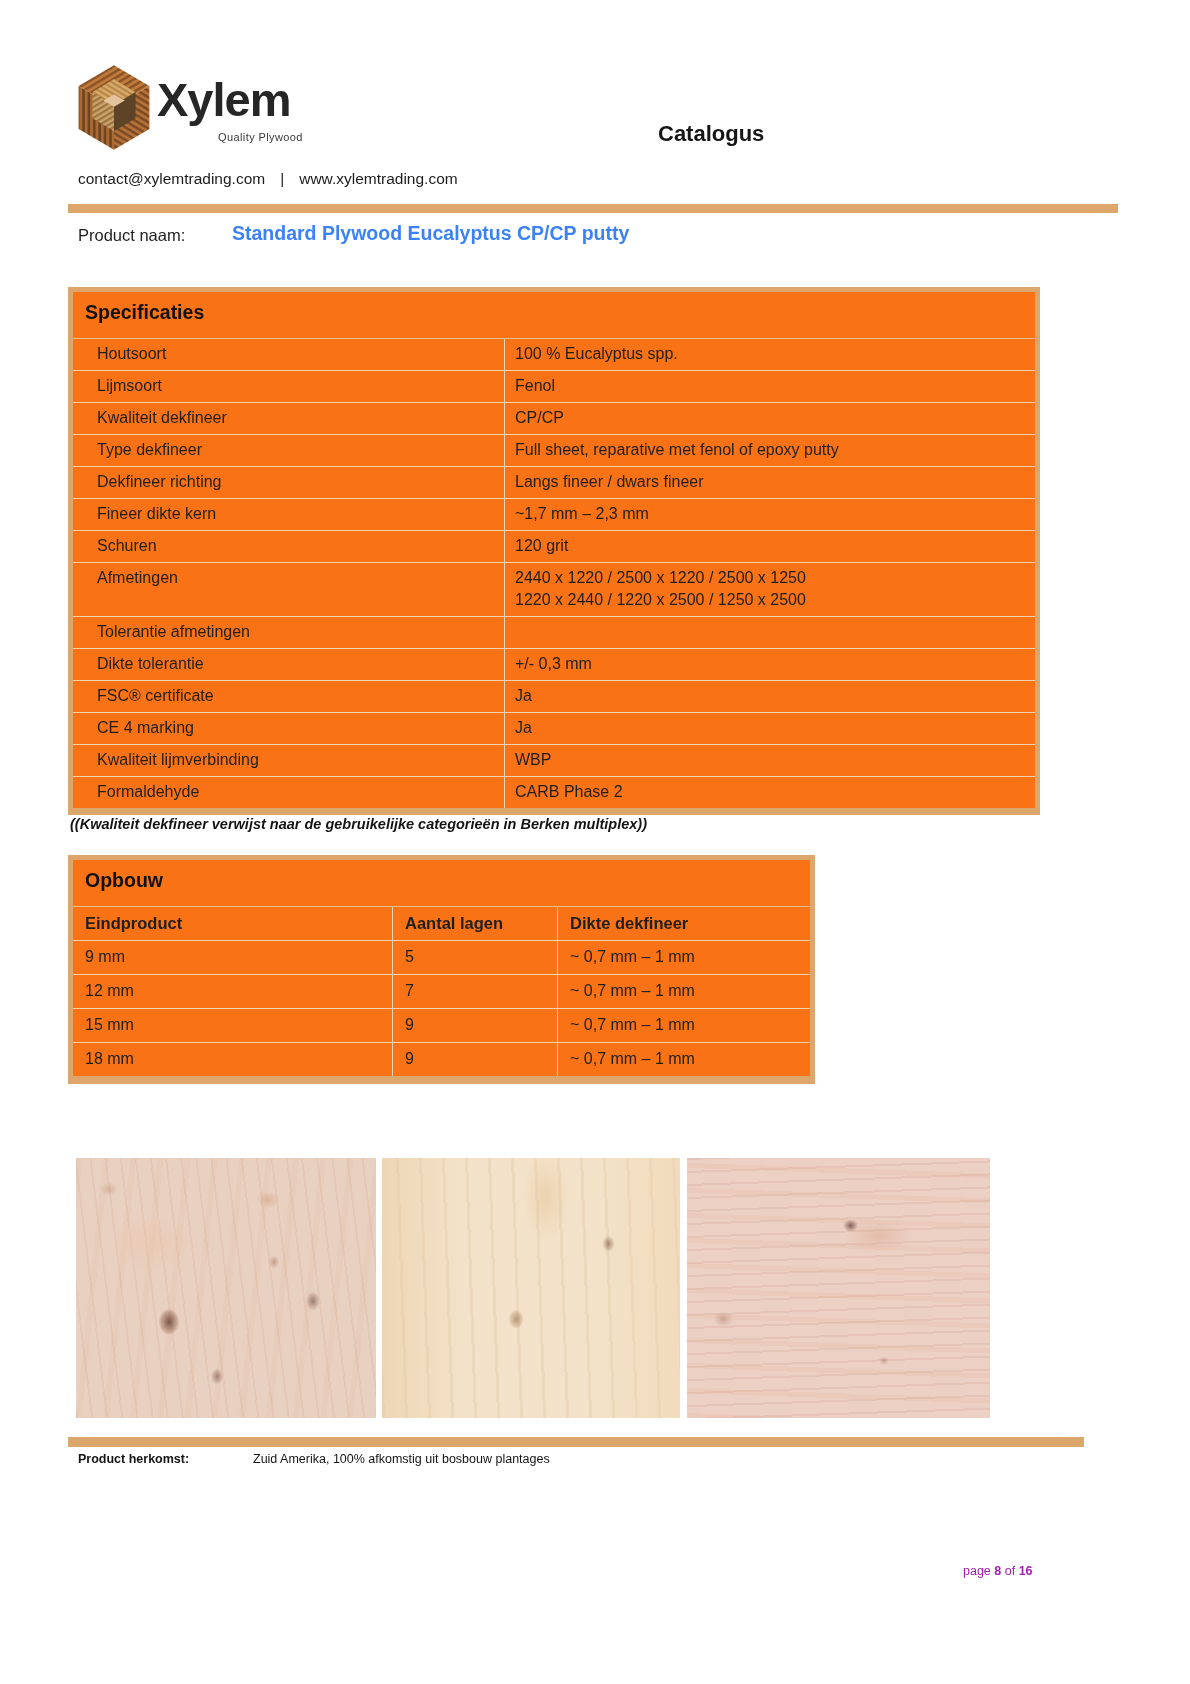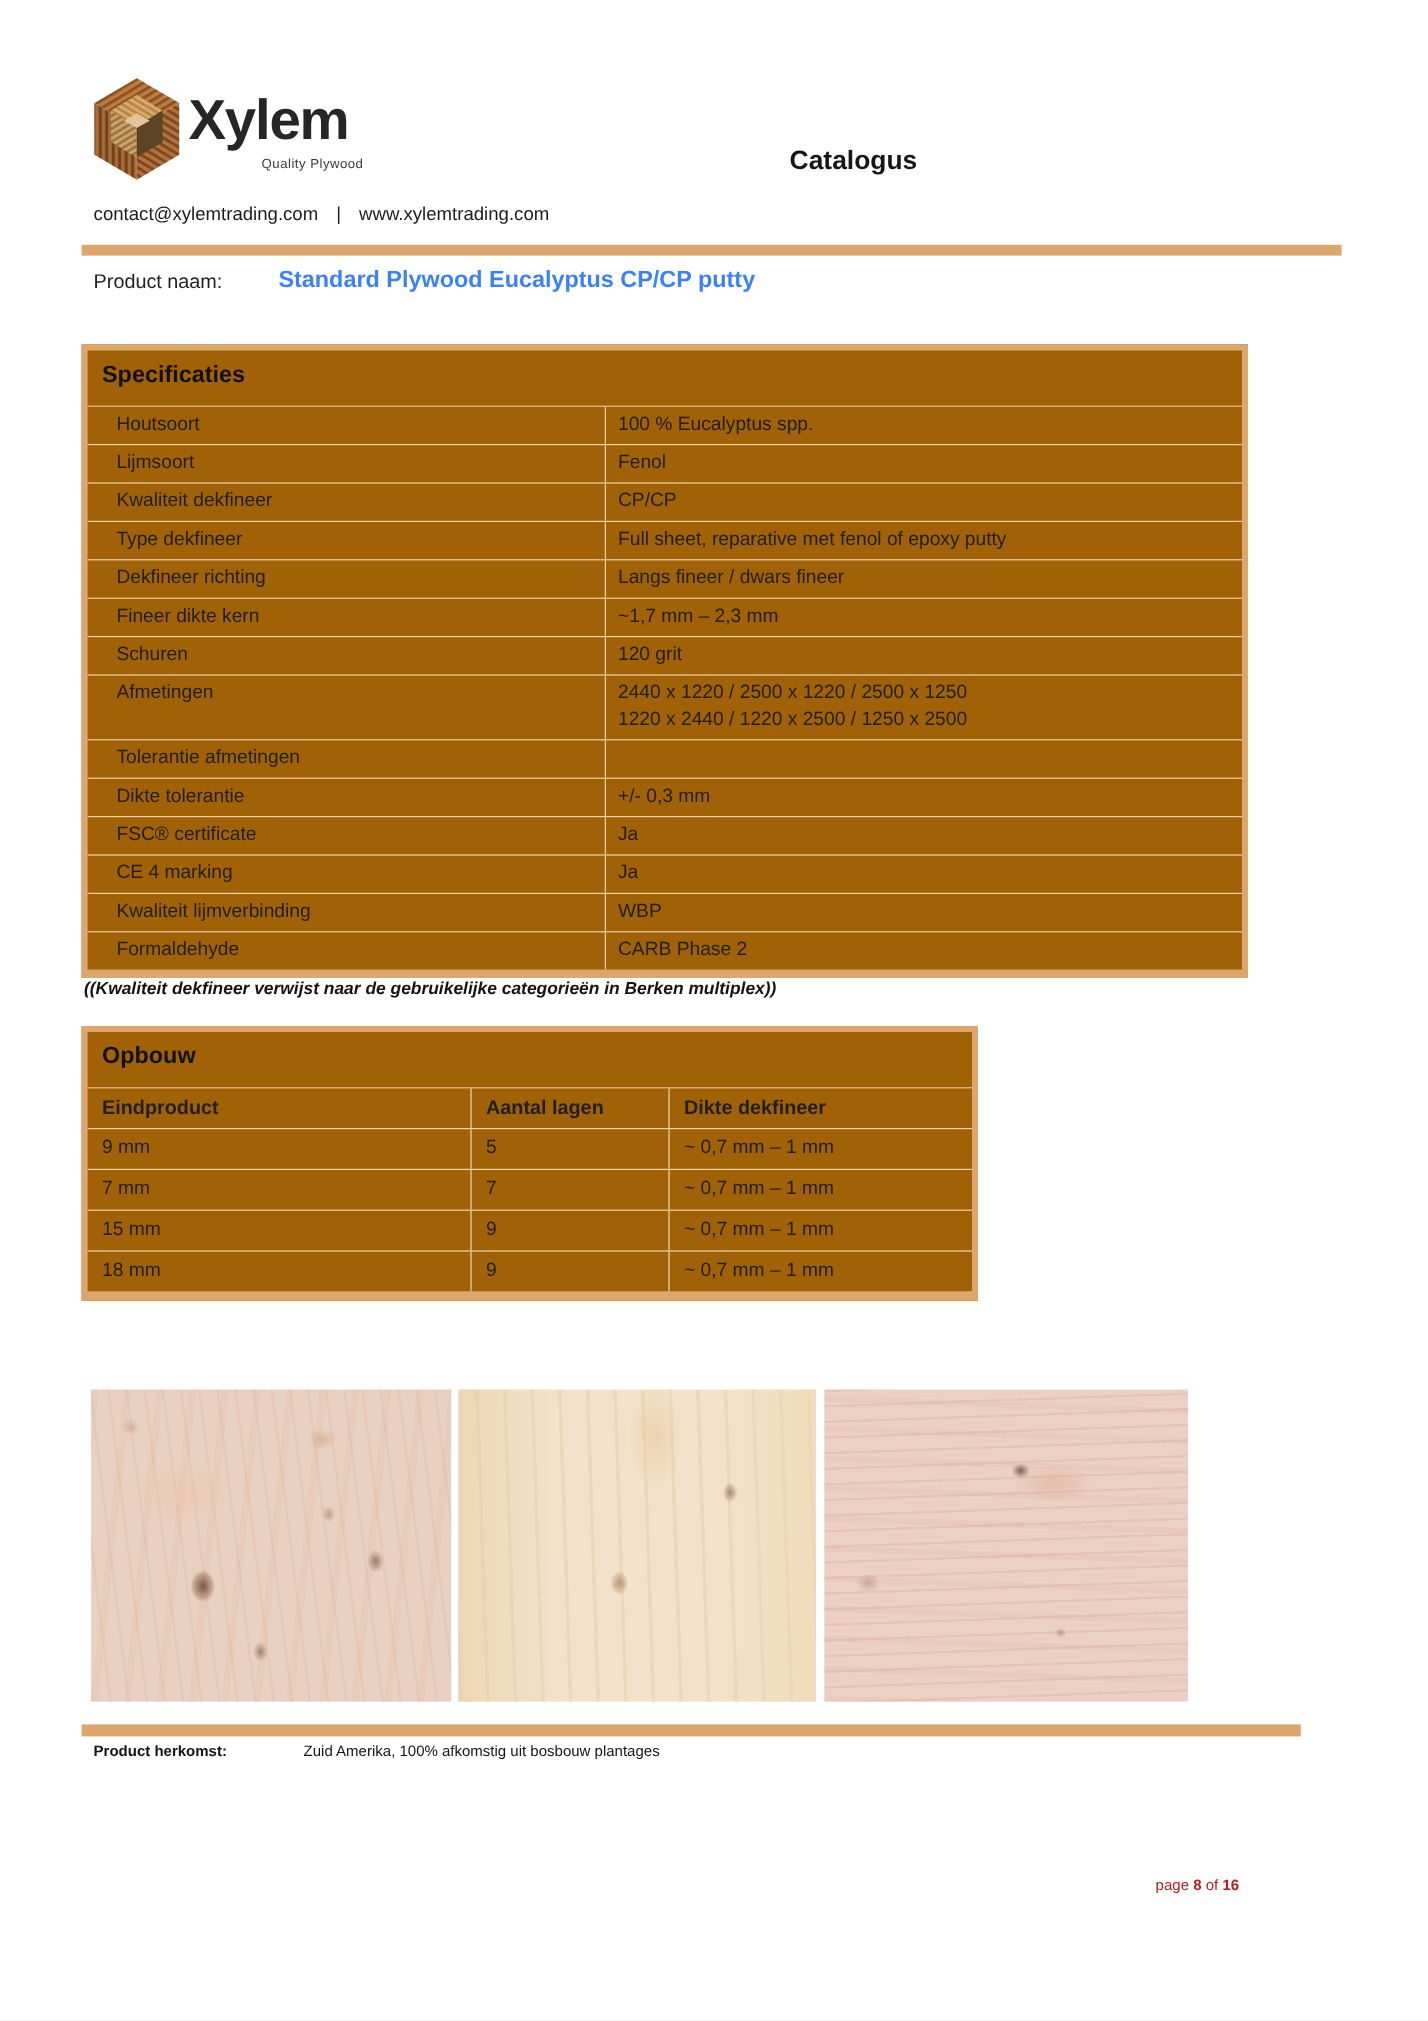--- a/index.html
+++ b/index.html
@@ -19,21 +19,21 @@
   .tagline{position:absolute;left:218px;top:131px;font-size:11px;color:#3a3a3a;letter-spacing:.4px;}
   .doc-title{position:absolute;left:658px;top:121px;font-size:22px;font-weight:700;color:#161616;}
   .contact-line{position:absolute;left:78px;top:170px;font-size:15.5px;color:#1c1c1c;}
   .contact-line .sep{margin:0 15px;color:#1c1c1c;}
   .bar{position:absolute;background:#dca66c;}
   #bar-top{left:68px;top:204px;width:1050px;height:9px;}
   
   .product-label{position:absolute;left:78px;top:226px;font-size:16.5px;}
   .product-name{position:absolute;left:232px;top:222px;font-size:19.5px;font-weight:700;color:#3b82f6;}
   
-  .boxed{position:absolute;background:#a16207;border:5px solid #dca66c;box-sizing:border-box;}
+  .boxed{position:absolute;background:#f97316;border:5px solid #dca66c;box-sizing:border-box;}
   #spec-table{left:68px;top:287px;width:972px;border-bottom-width:7px;}
   #opbouw-table{left:68px;top:855px;width:747px;border-bottom-width:8px;}
   .tbl-title{font-size:19.5px;font-weight:700;padding:9px 12px 14px 12px;border-bottom:1px solid #e6c090;color:#111;}
   .spec-row{display:flex;border-bottom:1px solid #eed3ab;font-size:16px;line-height:22px;}
   .spec-row:last-child{border-bottom:none;}
   .spec-label{width:432px;flex:0 0 432px;padding:4px 10px 5px 24px;border-right:1px solid #eed3ab;box-sizing:border-box;}
   .spec-value{flex:1;padding:4px 10px 5px 10px;}
   .opb-row{display:flex;border-bottom:1px solid #eed3ab;font-size:16px;line-height:22px;}
   .opb-row:last-child{border-bottom:none;}
   .opb-row.head{font-weight:700;font-size:16.5px;justify-content:center;}
@@ -69,21 +69,21 @@
       radial-gradient(ellipse 11px 9px at 54% 26%, rgba(90,50,40,.7), transparent 70%),
       radial-gradient(ellipse 14px 11px at 12% 62%, rgba(160,105,85,.4), transparent 70%),
       radial-gradient(ellipse 7px 6px at 65% 78%, rgba(140,90,70,.4), transparent 70%),
       radial-gradient(ellipse 45px 22px at 63% 30%, rgba(220,170,145,.5), transparent 75%),
       repeating-linear-gradient(178deg, rgba(200,150,130,.2) 0 2px, transparent 2px 13px),
       repeating-linear-gradient(2deg, rgba(228,188,168,.3) 0 5px, transparent 5px 25px);}
   
   #bar-bottom{left:68px;top:1437px;width:1016px;height:10px;}
   .origin-label{position:absolute;left:78px;top:1452px;font-size:12.5px;font-weight:700;color:#141414;}
   .origin-value{position:absolute;left:253px;top:1452px;font-size:12.5px;font-weight:500;color:#141414;}
-  .page-num{position:absolute;left:963px;top:1564px;font-size:12.5px;color:#b91c1c;}
+  .page-num{position:absolute;left:963px;top:1564px;font-size:12.5px;color:#a21caf;}
   .page-num b{font-weight:700;}
   .page-num span{font-weight:400;}
 </style>
 </head>
 <body>
 
 <div id="page">
 
   <svg class="logo-hex" width="80" height="94" viewBox="0 0 104 118">
     <defs>
@@ -224,21 +224,21 @@
       <div class="opb-c2">Aantal lagen</div>
       <div class="opb-c3">Dikte dekfineer</div>
     </div>
     <div id="opb-rows">
         <div class="opb-row">
           <div class="opb-c1">9 mm</div>
           <div class="opb-c2">5</div>
           <div class="opb-c3">~ 0,7 mm – 1 mm</div>
         </div>
         <div class="opb-row">
-          <div class="opb-c1">7 mm</div>
+          <div class="opb-c1">12 mm</div>
           <div class="opb-c2">7</div>
           <div class="opb-c3">~ 0,7 mm – 1 mm</div>
         </div>
         <div class="opb-row">
           <div class="opb-c1">15 mm</div>
           <div class="opb-c2">9</div>
           <div class="opb-c3">~ 0,7 mm – 1 mm</div>
         </div>
         <div class="opb-row">
           <div class="opb-c1">18 mm</div>

